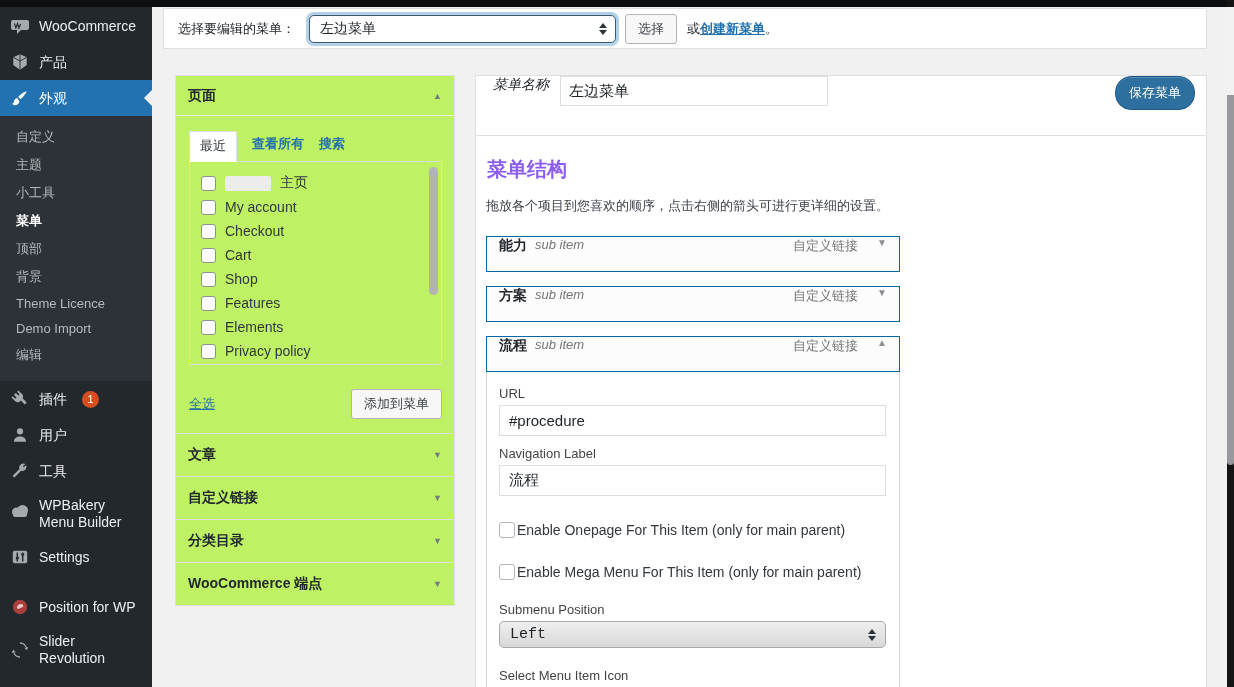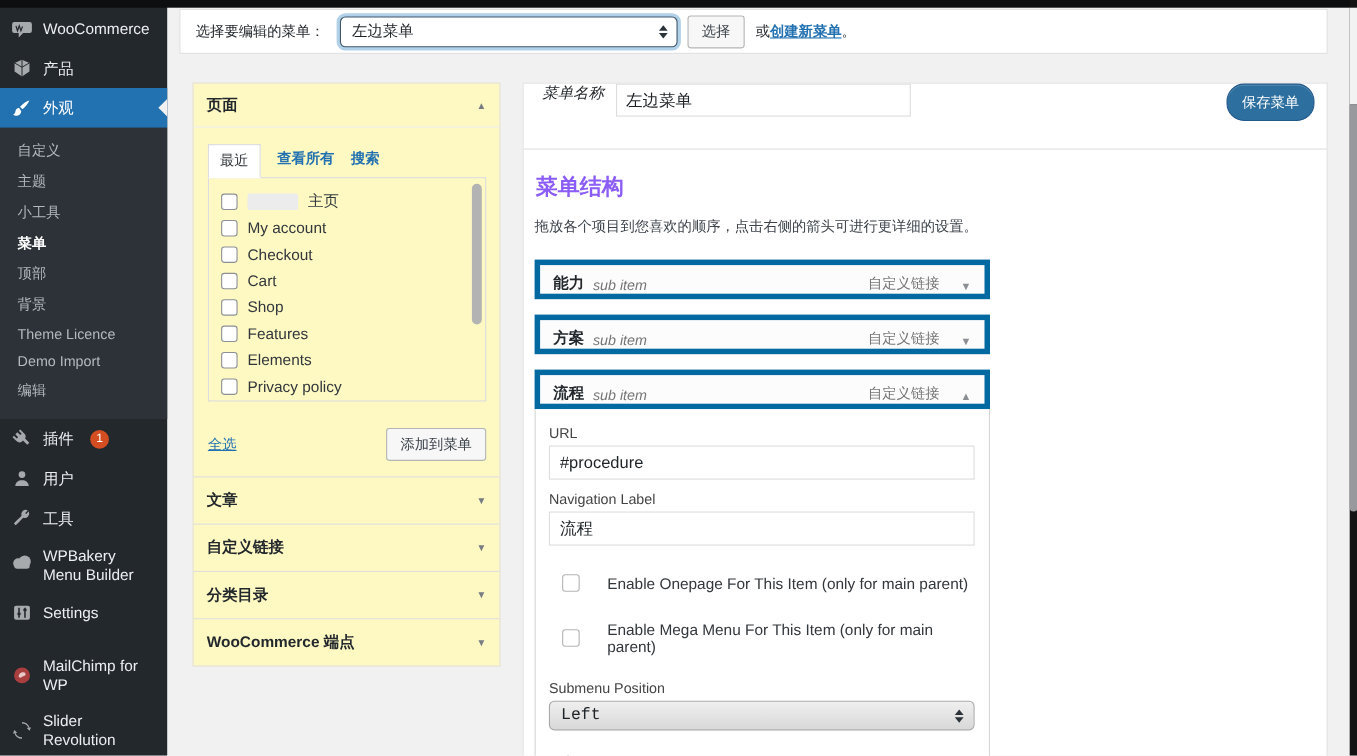--- a/index.html
+++ b/index.html
@@ -31,21 +31,21 @@
   .sel-focus .grow, .grow { flex:1; }
   .steppers { display:flex; flex-direction:column; gap:2px; align-items:center; }
   .tri-u { width:0;height:0;border-left:4px solid transparent;border-right:4px solid transparent;border-bottom:5px solid #2c3338; }
   .tri-d { width:0;height:0;border-left:4px solid transparent;border-right:4px solid transparent;border-top:5px solid #2c3338; }
   .btn-secondary { display:inline-block; background:#f7f7f7; border:1px solid #b4b4b4; border-radius:3px; color:#3c434a; font-size:13px; padding:5px 12px; cursor:pointer; }
   .topbox .btn-secondary { margin-left:9px; }
   .ortext { font-size:13px; color:#23282d; margin-left:10px; }
   a.bluelink { color:#2271b1; text-decoration:underline; cursor:pointer;text-align:right; }
 
   
-  .leftcol { position:absolute; left:175px; top:75px; width:280px; background:#fef9c3; border:1px solid #dfdfdf; z-index:5; }
+  .leftcol { position:absolute; left:175px; top:75px; width:280px; background:#bef264; border:1px solid #dfdfdf; z-index:5; }
   .box-head { height:40px; display:flex; align-items:center; padding:0 12px; font-size:14px; font-weight:bold; color:#23282d; cursor:pointer; border-bottom:1px solid #eee; }
   .box-head .arr { margin-left:auto; font-size:9px; color:#787c82; }
   .pages-body { padding:14px 12px 12px 13px; }
   .tabs { display:flex; align-items:flex-end; font-size:13px; position:relative; z-index:2; }
   .tab-active { border:1px solid #dcdcde; border-bottom:1px solid #fff; background:#fff; padding:5px 10px 6px 10px; margin-bottom:-1px; color:#32373c; cursor:pointer; }
   .tab-link { color:#2271b1; padding:5px 0 8px 0; margin-left:15px; text-decoration:none; cursor:pointer; font-weight:bold; }
   .pagelist { border:1px solid #dcdcde; height:204px; padding:9px 0 0 11px; position:relative; overflow:hidden; }
   .prow { display:flex; align-items:center; gap:9px; height:24px; font-size:14px; color:#32373c; }
   .cb { width:15px; height:15px; background:#fff; border:1px solid #8c8f94; border-radius:3px; flex:0 0 15px; cursor:pointer; }
   .redact { width:46px; height:15px; background:#ececec; border-radius:2px; }
@@ -58,31 +58,31 @@
   
   .rightcol { position:absolute; left:475px; top:75px; width:732px; height:660px; background:#fff; border:1px solid #dfdfdf; z-index:5; }
   .name-row { height:60px; display:flex; align-items:flex-start; padding:0 11px; border-bottom:1px solid #dfdfdf; }
   .name-row .nlabel { font-size:14px; font-style:italic; color:#23282d; margin-left:6px; }
   .name-input { width:268px; height:30px; margin-left:11px; border:1px solid #ddd; padding:0 8px; font-size:15px; color:#1d2327; font-family:"Liberation Sans",sans-serif; }
   .btn-primary { margin-left:auto; background:#2d6f9f; border:1px solid #22598a; border-radius:16px; color:#fff; font-size:13px; padding:7px 13px; cursor:pointer; box-shadow:inset 0 1px 0 rgba(255,255,255,.2); }
   .editor-body { padding:12px 10px 0 10px; }
   .h2 { font-size:20px; font-weight:bold; color:#8b5cf6; padding:8px 0 0 1px; }
   .desc { font-size:13px; color:#3c434a; margin-top:14px; }
   .mi-wrap { margin-top:21px; width:414px; }
-  .mi-bar { height:36px; background:#fcfcfc; border:5px solid #0369a1; display:flex; align-items:flex-end; padding:0 12px; margin-top:14px; cursor:move; }
+  .mi-bar { height:36px; background:#fcfcfc; border:1px solid #0369a1; display:flex; align-items:flex-start; padding:0 12px; margin-top:14px; cursor:move; }
   .mi-bar:first-child { margin-top:0; }
   .mi-title { font-size:14px; font-weight:bold; color:#23282d; }
   .mi-sub { font-size:13px; font-style:italic; color:#757575; margin-left:8px; }
   .mi-type { margin-left:auto; font-size:13px; color:#757575; }
   .mi-arr { font-size:10px; color:#8c8f94; margin-left:19px; cursor:pointer; }
   .mi-open-body { border:1px solid #d5d5d5; border-top:none; background:#fff; padding:14px 13px 0 12px; height:322px; }
   .flabel { font-size:13px; color:#444; display:block; margin-bottom:4px; }
   .finput { width:100%; height:31px; border:1px solid #ddd; padding:0 9px; font-size:15px; color:#1d2327; font-family:"Liberation Sans",sans-serif; }
   .fgap10 { height:10px; } .fgap26 { height:26px; } .fgap22 { height:22px; } .fgap20 { height:20px; }
-  .cbrow { display:flex; align-items:center; gap:25px; font-size:14px; color:#32373c;margin-left:12px; }
+  .cbrow { display:flex; align-items:center; gap:2px; font-size:14px; color:#32373c; }
   .cb16 { width:16px; height:16px; background:#fff; border:1px solid #b4b4b4; border-radius:3px; flex:0 0 16px; cursor:pointer; }
   .sel-grey { height:27px; border:1px solid #a8a8a8; border-radius:5px; background:linear-gradient(#efefef,#d8d8d8); display:flex; align-items:center; padding:0 9px 0 10px; font-family:"Liberation Mono",monospace; font-size:15px; color:#1d2327; cursor:pointer; }
 
   
   .edge { position:absolute; right:0; top:0; width:7px; height:687px; background:#141414; z-index:40; }
   .edge .trk-top { position:absolute; top:7px; left:0; width:7px; height:88px; background:#f2f2f2; }
   .edge .thumb { position:absolute; top:95px; left:0; width:7px; height:370px; background:#97999c; border-radius:0 0 4px 4px; cursor:pointer; }
 </style>
 </head>
 <body>
@@ -181,21 +181,21 @@
 
     <div class="side-gap"></div>
 
     <div class="side-item">
       <span class="ic">
         <svg width="18" height="18" viewBox="0 0 20 20">
             <circle cx="10" cy="10" r="8" fill="#a93e3e"></circle>
             <path d="M6.5 11c.5-3 2.5-4.5 5-4.2 1.8.2 2.6 1.6 2 2.7-.8 1.4-3 .9-4 2.3-.6.8-1.8.6-3-.8z" fill="#e8c7c7"></path>
           </svg>
       </span>
-      <span>MailChimp for WP</span>
+      <span>Position for WP</span>
     </div>
     <div class="side-item">
       <span class="ic">
         <svg width="18" height="18" viewBox="0 0 20 20">
             <path d="M10 3a7 7 0 0 1 6.6 4.7l-2-.3 3 3 1.6-3.6-1.5.4A8.6 8.6 0 0 0 10 1.5zM10 17a7 7 0 0 1-6.6-4.7l2 .3-3-3L.8 13.2l1.5-.4A8.6 8.6 0 0 0 10 18.5z"></path>
           </svg>
       </span>
       <span>Slider Revolution</span>
     </div>
 

